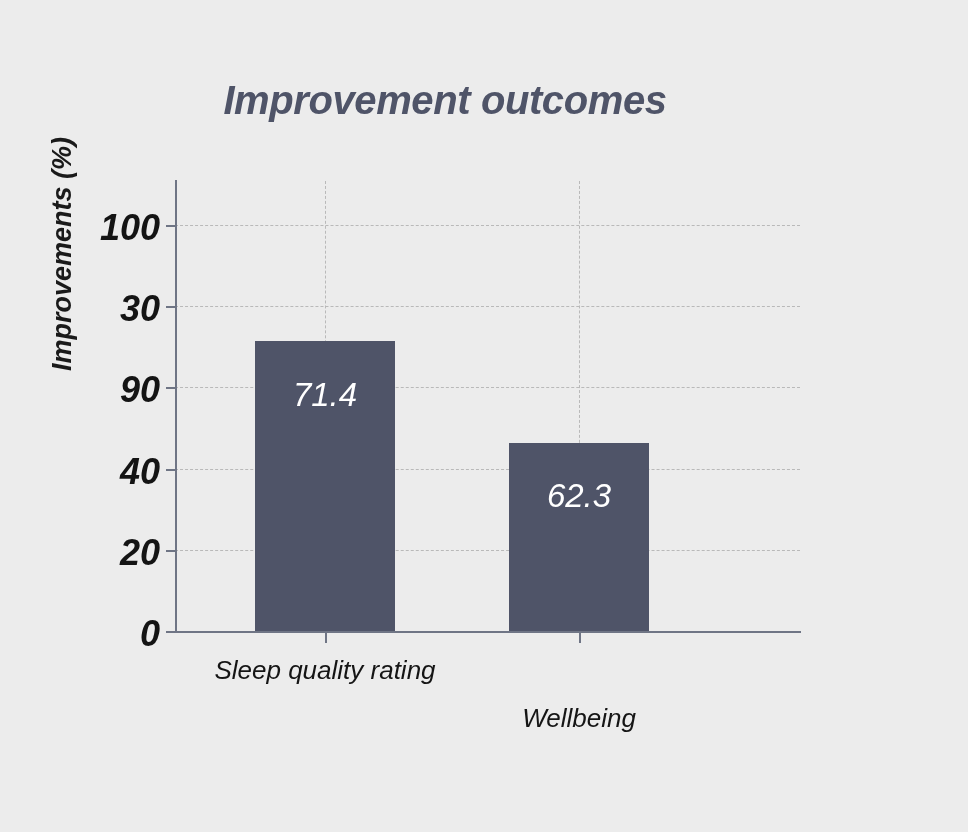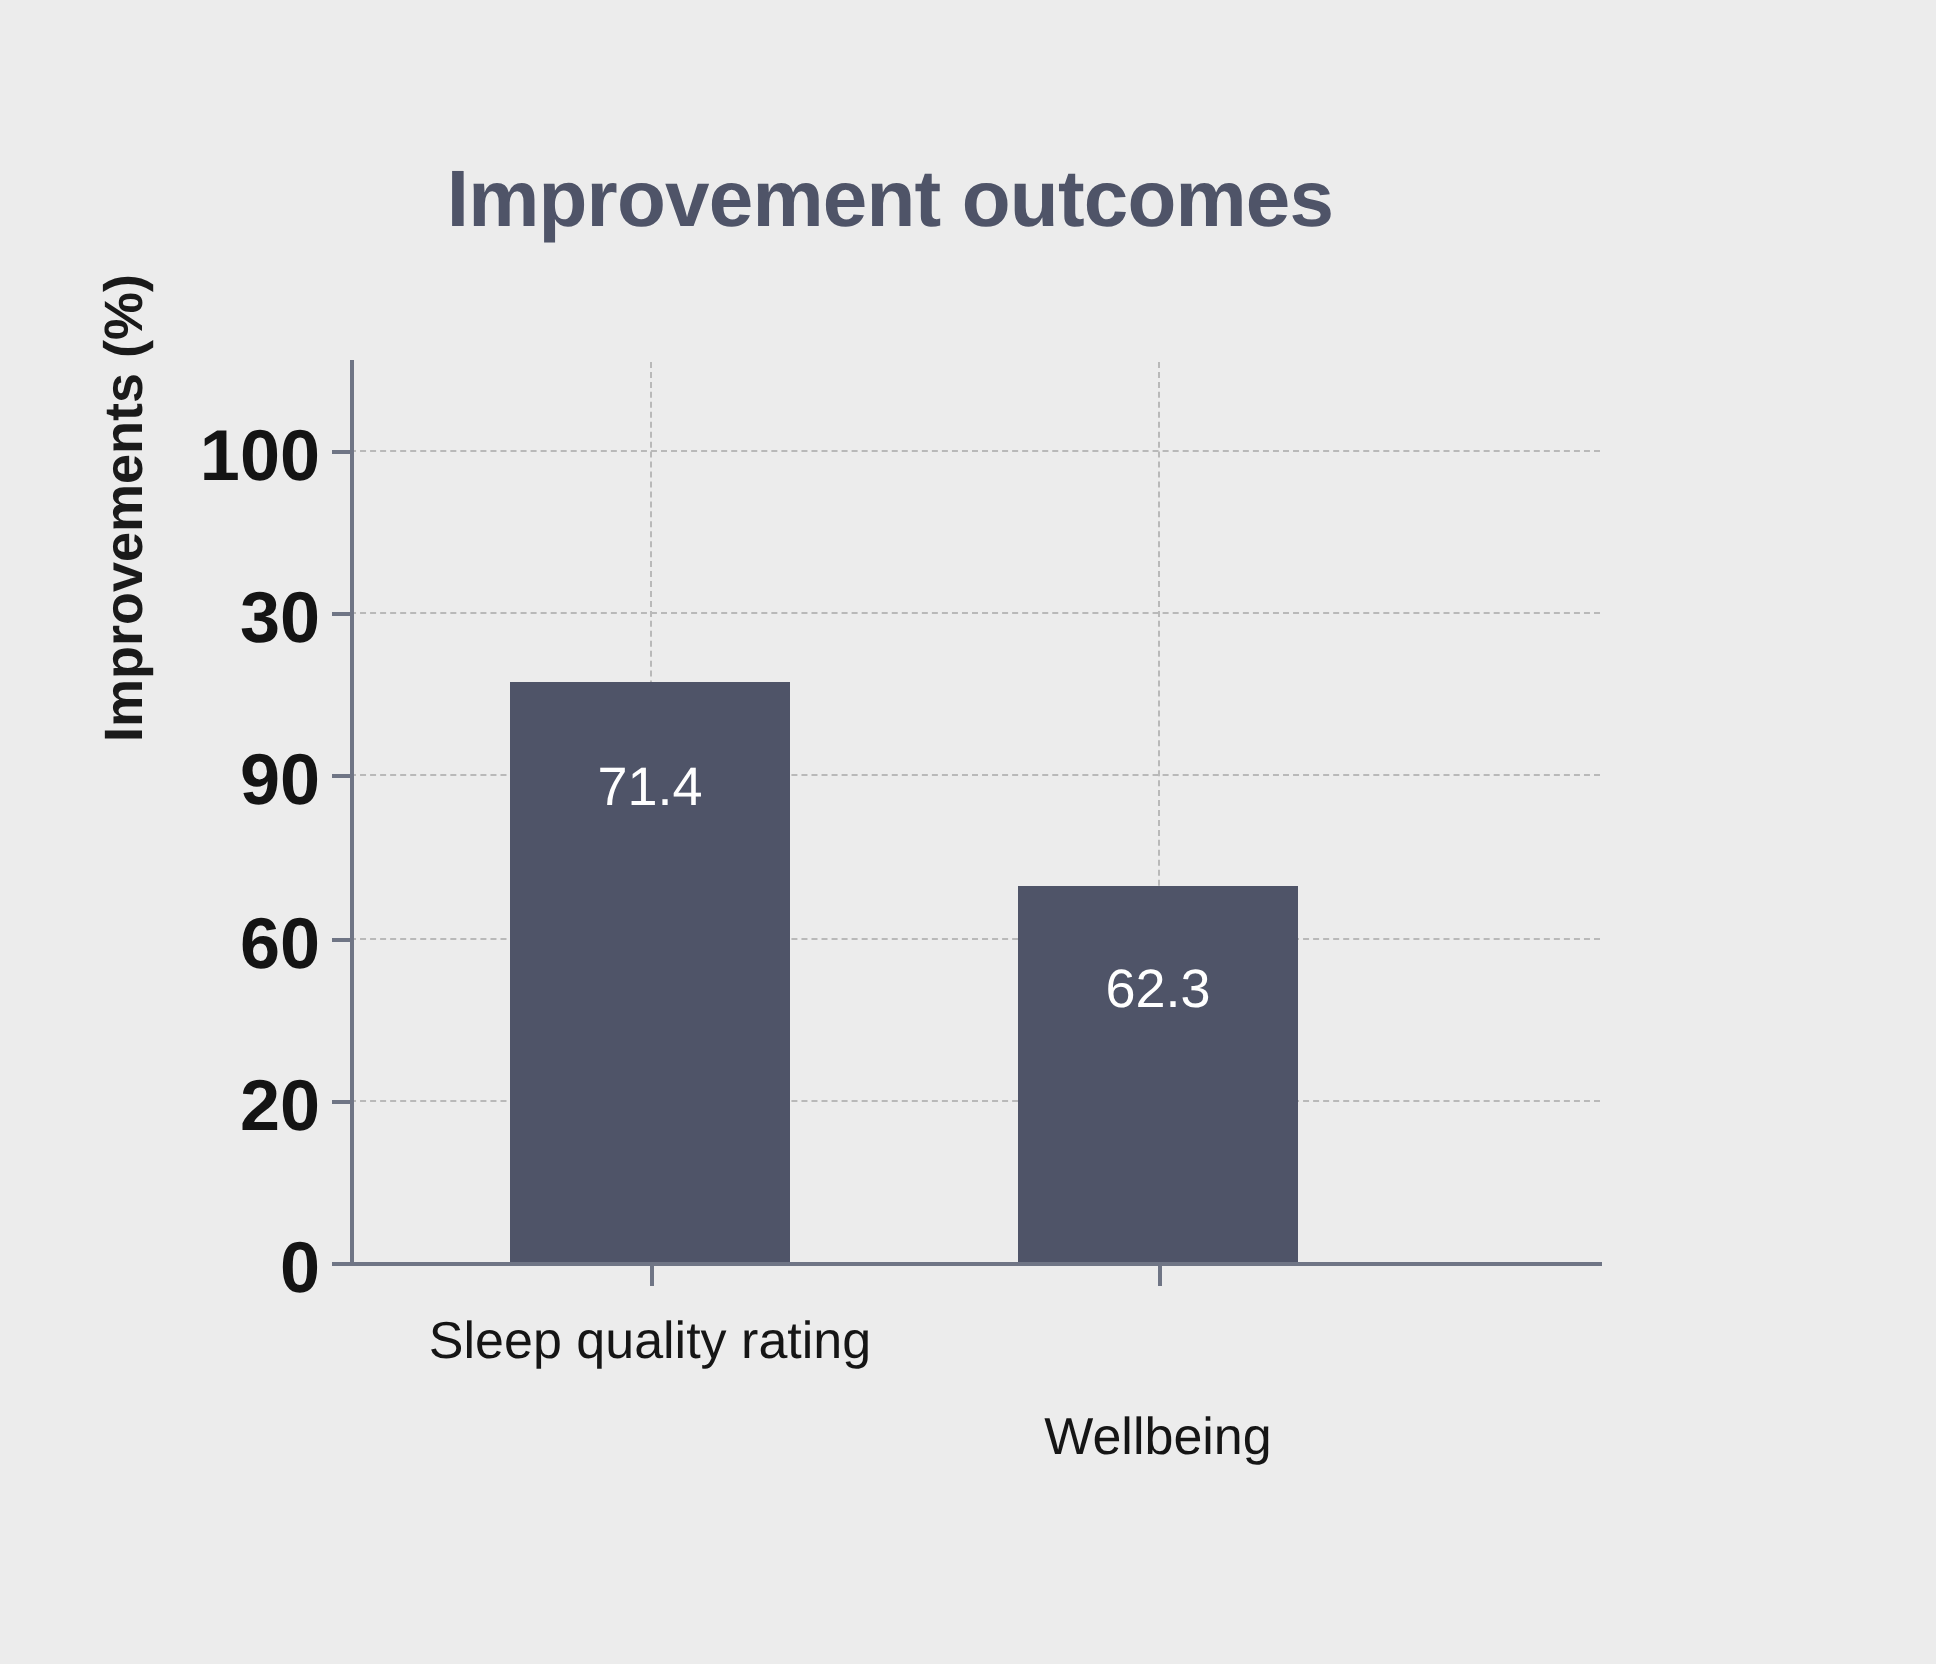--- a/index.html
+++ b/index.html
@@ -11,20 +11,21 @@
     height: 832px;
     background: #ececec;
     font-family: "Liberation Sans", sans-serif;
     overflow: hidden;
   }
   #figure {
     position: relative;
     width: 968px;
     height: 832px;
     background: #ececec;
+    font-style: italic;
   }
 
   
   #chart-title {
     position: absolute;
     left: 0;
     top: 78px;
     width: 890px;
     text-align: center;
     font-size: 40px;
@@ -131,21 +132,21 @@
   }
 
   .bar {
     position: absolute;
     background: #4f5468;
   }
   .bar-value {
     position: absolute;
     text-align: center;
     color: #ffffff;
-    font-size: 27px;
+    font-size: 33px;
     font-weight: 500;
     white-space: nowrap;
     transform: translate(-50%, -50%);
     line-height: 1;
   }
 </style>
 </head>
 <body>
 
 <div id="figure">
@@ -167,21 +168,21 @@
 
   <div id="yspine"></div>
   <div id="xspine"></div>
 
   <div id="axis-decorations">
       <div class="ytick-mark" style="top: 631px;"></div>
       <div class="ytick-label" style="top: 616px;">0</div>
       <div class="ytick-mark" style="top: 549.8px;"></div>
       <div class="ytick-label" style="top: 534.8px;">20</div>
       <div class="ytick-mark" style="top: 468.6px;"></div>
-      <div class="ytick-label" style="top: 453.6px;">60</div>
+      <div class="ytick-label" style="top: 453.6px;">40</div>
       <div class="ytick-mark" style="top: 387.4px;"></div>
       <div class="ytick-label" style="top: 372.4px;">90</div>
       <div class="ytick-mark" style="top: 306.2px;"></div>
       <div class="ytick-label" style="top: 291.2px;">30</div>
       <div class="ytick-mark" style="top: 225px;"></div>
       <div class="ytick-label" style="top: 210px;">100</div>
       <div class="xtick-mark" style="left: 325px;"></div>
       <div class="xtick-label" style="left: 325px;">Sleep quality rating</div>
       <div class="xtick-mark" style="left: 579px;"></div>
       <div class="xtick-label" style="left: 579px; margin-top: 48px;">Wellbeing</div>

